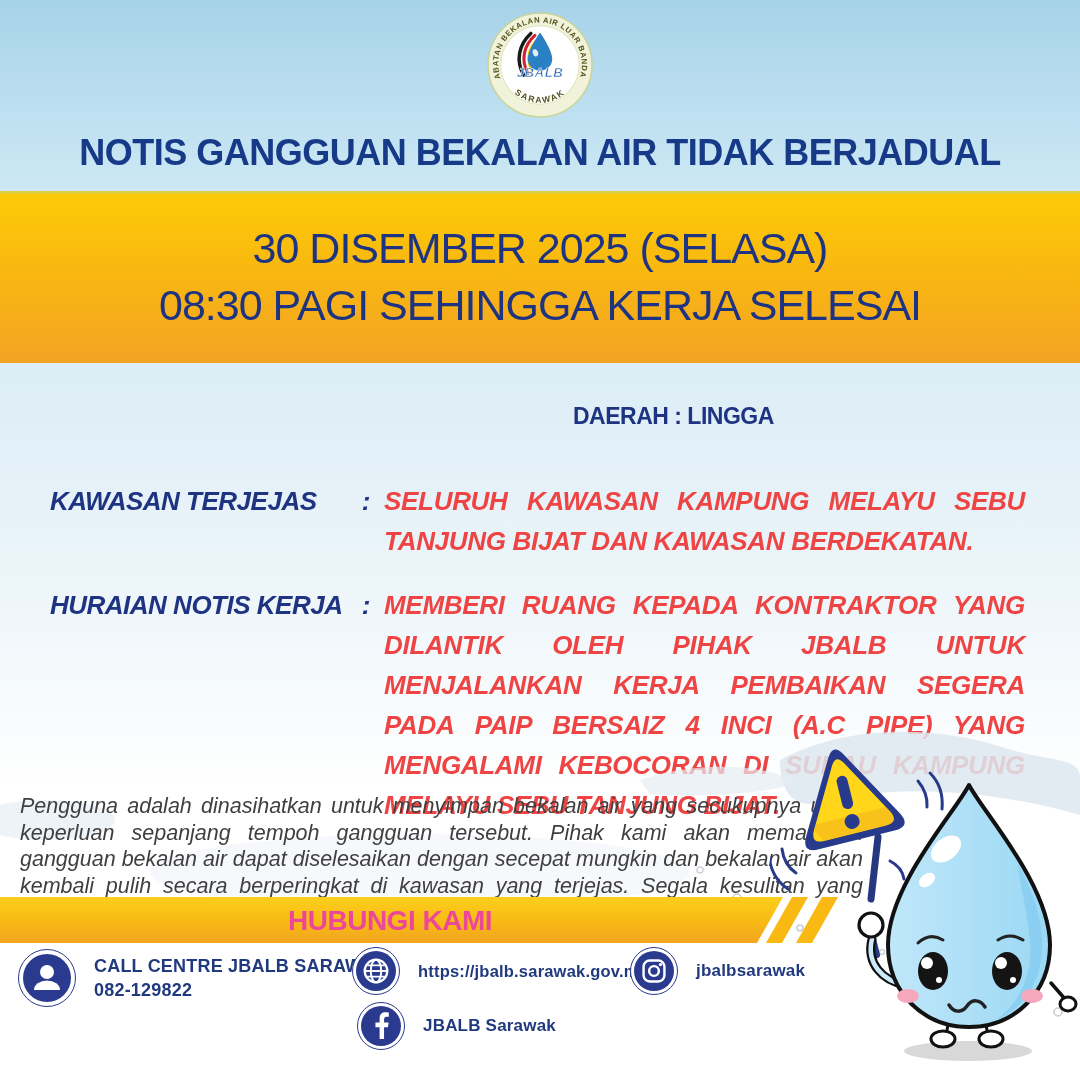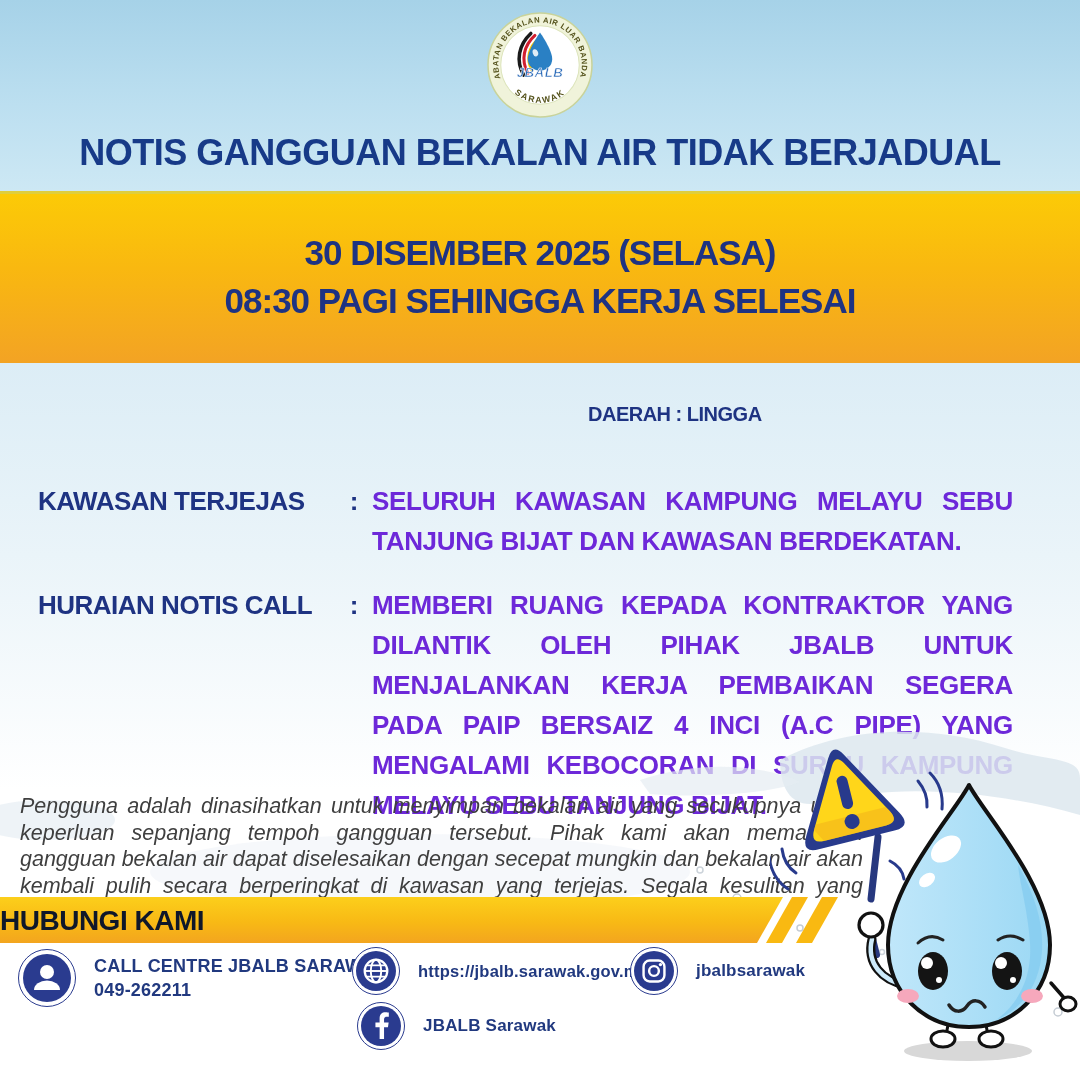--- a/index.html
+++ b/index.html
@@ -14,49 +14,49 @@
     background:linear-gradient(180deg,#a6d2e8 0%,#bcdff0 55%,#cde8f4 100%); }
   .logo-wrap { position:absolute; left:487px; top:12px; width:106px; height:106px; }
   .page-title { position:absolute; left:0; top:132px; width:1080px; text-align:center;
     font-size:36px; font-weight:bold; letter-spacing:-0.5px; color:#173a88; }
   
   .banner { position:absolute; left:0; top:191px; width:1080px; height:172px;
     background:linear-gradient(180deg,#fccb06 0%,#f9b810 45%,#f3a324 100%);
     display:flex; flex-direction:column; justify-content:center; align-items:center; gap:8px; }
   .banner::before { content:""; position:absolute; left:0; top:0; width:100%; height:3px;
     background:#cfd05a; opacity:.65; }
-  .banner-line { font-size:35px; font-weight:bold; letter-spacing:-1px; color:#1e3382; }
+  .banner-line { font-size:43px; font-weight:normal; letter-spacing:-1px; color:#1e3382; }
   
   .content-bg { position:absolute; left:0; top:363px; width:1080px; height:427px;
     background:linear-gradient(180deg,#dcedf6 0%,#eaf4f9 45%,#ffffff 100%); }
   .location-row { position:absolute; left:0; top:403px; width:1080px; height:40px; }
   .bahagian { position:absolute; left:170px; top:0; font-size:29px; font-weight:bold; color:#1e3382; letter-spacing:-0.5px; }
-  .daerah { position:absolute; left:588px; top:0; font-size:20px; font-weight:bold; color:#1e3382; letter-spacing:-0.5px; }
-  .detail-rows { position:absolute; left:38px; top:481px; width:975px; }
+  .daerah { position:absolute; left:573px; top:0; font-size:23px; font-weight:bold; color:#1e3382; letter-spacing:-0.5px; }
+  .detail-rows { position:absolute; left:50px; top:481px; width:975px;font-style:italic; }
   .detail-row { display:grid; grid-template-columns:298px 36px 1fr; margin-bottom:24px; }
   .detail-label { font-size:26px; font-weight:bold; color:#1e3382; line-height:40px; letter-spacing:-0.5px; }
   .detail-colon { font-size:26px; font-weight:bold; color:#1e3382; line-height:40px; text-align:center; }
-  .detail-value { font-size:26px; font-weight:bold; color:#6d28d9; line-height:40px;
+  .detail-value { font-size:26px; font-weight:bold; color:#ef4444; line-height:40px;
     text-align:justify; letter-spacing:-0.3px; }
   
   .splash { position:absolute; left:0; top:720px; width:1080px; height:360px; z-index:1; pointer-events:none; }
   
   .advisory { position:absolute; left:20px; top:793px; width:843px; z-index:2;
     font-size:21.5px; font-style:italic; color:#3f3f3f; line-height:26.5px; text-align:justify; }
   
   .contact-bar { position:absolute; left:0; top:897px; width:860px; height:46px; z-index:3; }
   .bar-main { position:absolute; left:0; top:0; width:800px; height:46px;
     background:linear-gradient(180deg,#fccf1b 0%,#f8b915 55%,#f3a51f 100%);
     clip-path:polygon(0 0, 783px 0, 757px 100%, 0 100%); }
   .bar-stripe1 { position:absolute; left:0; top:0; width:860px; height:46px;
     background:#f9b912; clip-path:polygon(792px 0, 808px 0, 782px 100%, 766px 100%); }
   .bar-stripe2 { position:absolute; left:0; top:0; width:860px; height:46px;
     background:#f9b912; clip-path:polygon(822px 0, 838px 0, 812px 100%, 796px 100%); }
-  .bar-text { position:absolute; left:0; top:8px; width:780px; 
-    font-size:28px; font-weight:bold; color:#0f172a; letter-spacing:-0.5px; }
+  .bar-text { position:absolute; left:0; top:8px; width:780px; text-align:center;
+    font-size:28px; font-weight:bold; color:#ec4899; letter-spacing:-0.5px; }
   
   .contact { position:absolute; display:flex; align-items:center; z-index:3; }
   .c-call { left:18px; top:949px; }
   .c-web { left:352px; top:947px; }
   .c-insta { left:630px; top:947px;justify-content:flex-end; }
   .c-fb { left:357px; top:1002px;justify-content:flex-end; }
   .icon-ring { border-radius:50%; background:#ffffff; border:1.5px solid #2a3b8f;
     display:flex; align-items:center; justify-content:center; flex:0 0 auto; }
   .ring-lg { width:58px; height:58px; }
   .ring-sm { width:48px; height:48px; }
@@ -113,21 +113,21 @@
     <span class="daerah">DAERAH : LINGGA</span>
   </div>
 
   <div class="detail-rows">
     <div class="detail-row">
       <div class="detail-label">KAWASAN TERJEJAS</div>
       <div class="detail-colon">:</div>
       <div class="detail-value">SELURUH KAWASAN KAMPUNG MELAYU SEBU TANJUNG BIJAT DAN KAWASAN BERDEKATAN.</div>
     </div>
     <div class="detail-row">
-      <div class="detail-label">HURAIAN NOTIS CALL</div>
+      <div class="detail-label">HURAIAN NOTIS KERJA</div>
       <div class="detail-colon">:</div>
       <div class="detail-value">MEMBERI RUANG KEPADA KONTRAKTOR YANG DILANTIK OLEH PIHAK JBALB UNTUK MENJALANKAN KERJA PEMBAIKAN SEGERA PADA PAIP BERSAIZ 4 INCI (A.C PIPE) YANG MENGALAMI KEBOCORAN DI SURAU KAMPUNG MELAYU SEBU TANJUNG BIJAT.</div>
     </div>
   </div>
 
   <svg class="splash" viewBox="0 0 1080 360">
     <path d="M780,40 C840,8 925,2 1005,28 C1048,42 1080,36 1080,58 L1080,95 C1000,72 900,62 822,82 C794,90 780,72 780,40 Z" fill="#dde7ee" opacity="0.85"></path>
     <path d="M640,60 C700,40 760,44 800,62 C770,74 700,78 650,74 Z" fill="#e6edf2" opacity="0.7"></path>
     <ellipse cx="45" cy="100" rx="70" ry="20" fill="#e3ebf1" opacity="0.6"></ellipse>
     <ellipse cx="420" cy="152" rx="270" ry="38" fill="#eef3f7" opacity="0.55"></ellipse>
@@ -152,21 +152,21 @@
     <span class="icon-ring ring-lg">
       <span class="icon-disc">
         <svg width="46" height="46" viewBox="0 0 46 46">
           <circle cx="23" cy="17" r="7" fill="#ffffff"></circle>
           <path d="M10,35 a13,9.5 0 0 1 26,0 Z" fill="#ffffff"></path>
         </svg>
       </span>
     </span>
     <span class="contact-text">
       <div class="cc-line">CALL CENTRE JBALB SARAWAK</div>
-      <div class="cc-line">049-262211</div>
+      <div class="cc-line">082-129822</div>
     </span>
   </div>
 
   <div class="contact c-web">
     <span class="icon-ring ring-sm">
       <span class="icon-disc">
         <svg width="40" height="40" viewBox="0 0 46 46">
           <circle cx="23" cy="23" r="13" fill="none" stroke="#ffffff" stroke-width="2.6"></circle>
           <ellipse cx="23" cy="23" rx="6" ry="13" fill="none" stroke="#ffffff" stroke-width="2.2"></ellipse>
           <line x1="10" y1="23" x2="36" y2="23" stroke="#ffffff" stroke-width="2.2"></line>

